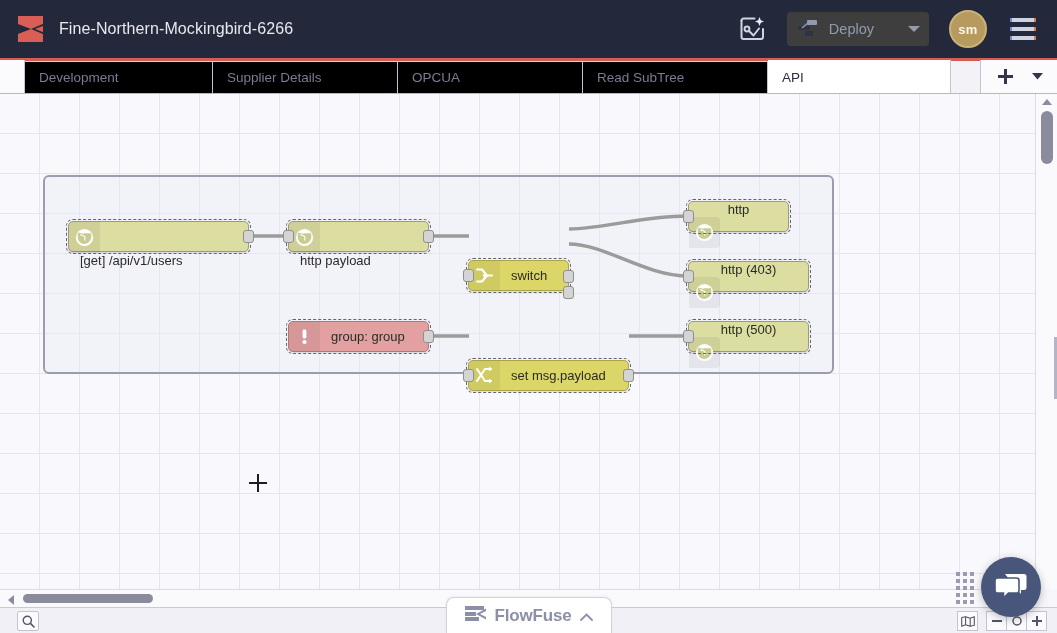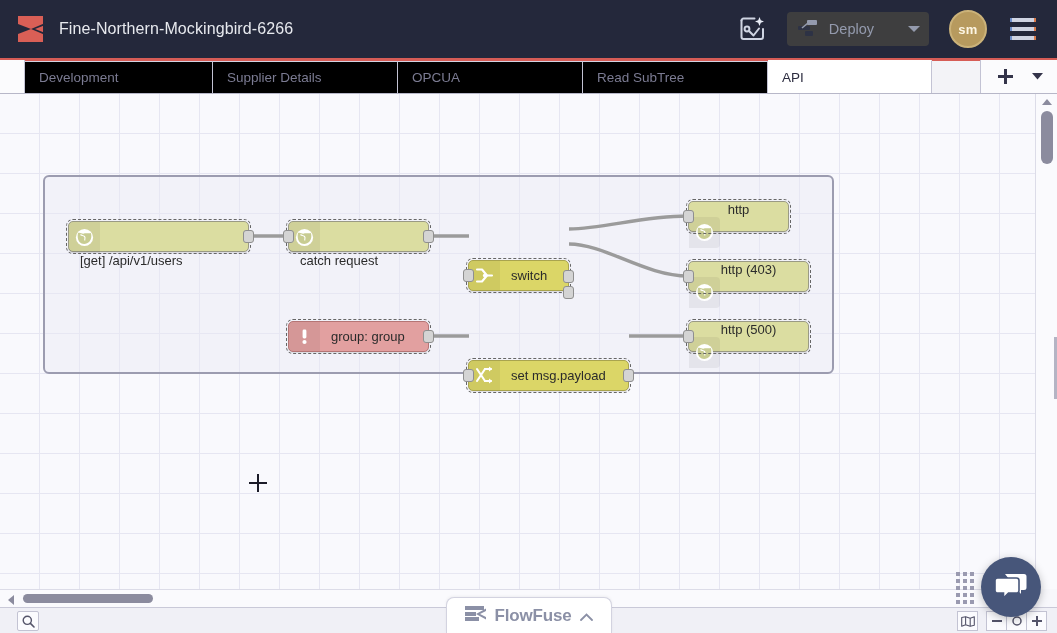--- a/index.html
+++ b/index.html
@@ -521,21 +521,21 @@
     </div>
     <div class="tab" style="width:185px">
       <span>Supplier Details</span>
     </div>
     <div class="tab" style="width:185px">
       <span>OPCUA</span>
     </div>
     <div class="tab" style="width:185px">
       <span>Read SubTree</span>
     </div>
-    <div class="tab active" style="width:164px">
+    <div class="tab active" style="width:183px">
       <span>API</span>
     </div>
 
     <div id="tab-tools">
       <div id="tab-add">
         <svg width="15" height="15" viewBox="0 0 15 15">
           <rect x="6" y="0" width="3" height="15" fill="#34344a"></rect>
           <rect x="0" y="6" width="15" height="3" fill="#34344a"></rect>
         </svg>
       </div>
@@ -581,21 +581,21 @@
       </div>
 
       <div class="node n-green selected" style="left:288px; top:127px; width:141px;">
         <span class="nicon">
           <svg width="19" height="19" viewBox="0 0 19 19">
             <circle cx="9.5" cy="9.5" r="8.6" fill="#ffffff"></circle>
             <path d="M3 5 C5.5 4 7 6.5 9 5.5 C11 4.5 13.5 6 15.8 5 C16.8 7.5 16.6 11 14.5 13.5 C12 16.5 7 16.8 4.5 14 C2.6 11.8 2.3 7.6 3 5 z" fill="#c8cc92"></path>
             <path d="M5.5 6.5 C7 8 8 7 9.5 8.5 C11 10 9 11 10 12.5" fill="none" stroke="#ffffff" stroke-width="1.1"></path>
           </svg>
         </span>
-        <span class="nbody">catch request</span>
+        <span class="nbody">http payload</span>
         <span class="port in"></span>
         <span class="port out"></span>
       </div>
 
       <div class="node n-yellow selected" style="left:468px; top:127px; width:101px;">
         <span class="nicon">
           <svg width="19" height="19" viewBox="0 0 19 19">
             <path d="M2 3.5 L7 3.5 L12 9.5 L17 9.5" fill="none" stroke="#ffffff" stroke-width="2.1" stroke-linecap="round" stroke-linejoin="round"></path>
             <path d="M2 15.5 L7 15.5 L12 9.5" fill="none" stroke="#ffffff" stroke-width="2.1" stroke-linecap="round" stroke-linejoin="round"></path>
             <circle cx="10" cy="9.5" r="2.1" fill="#ffffff"></circle>

